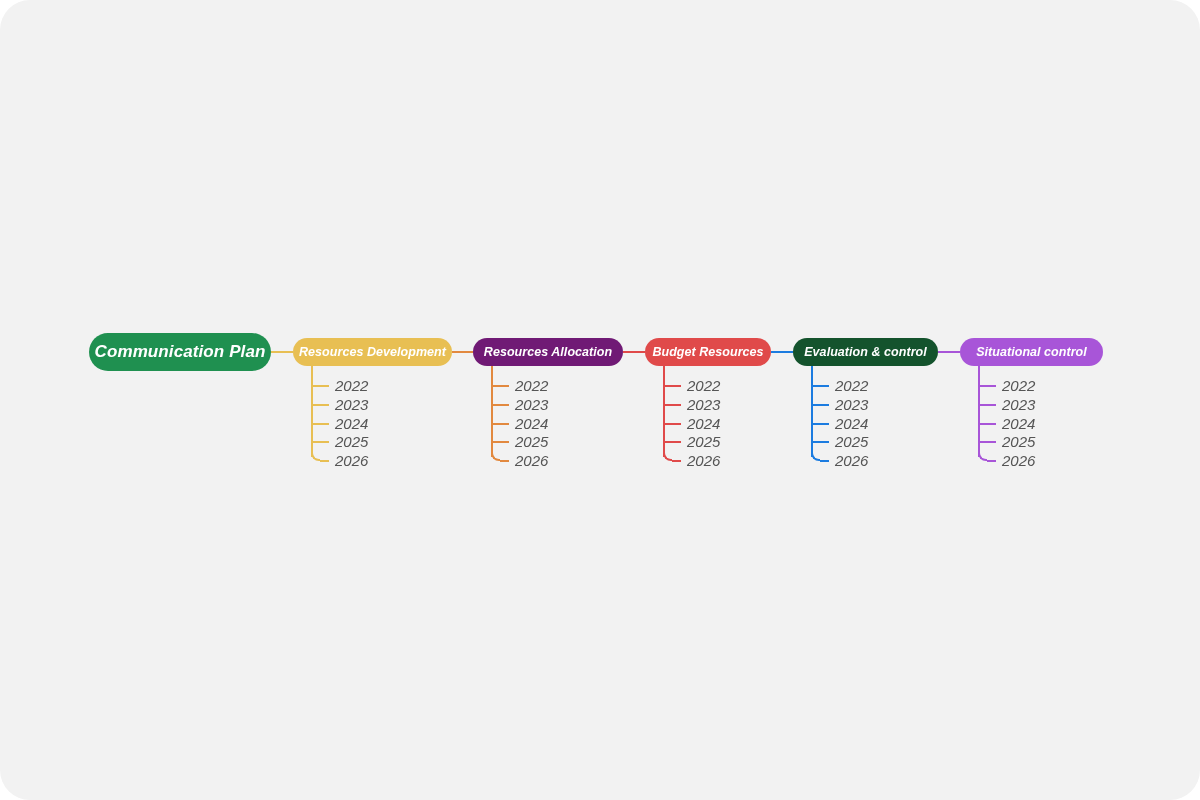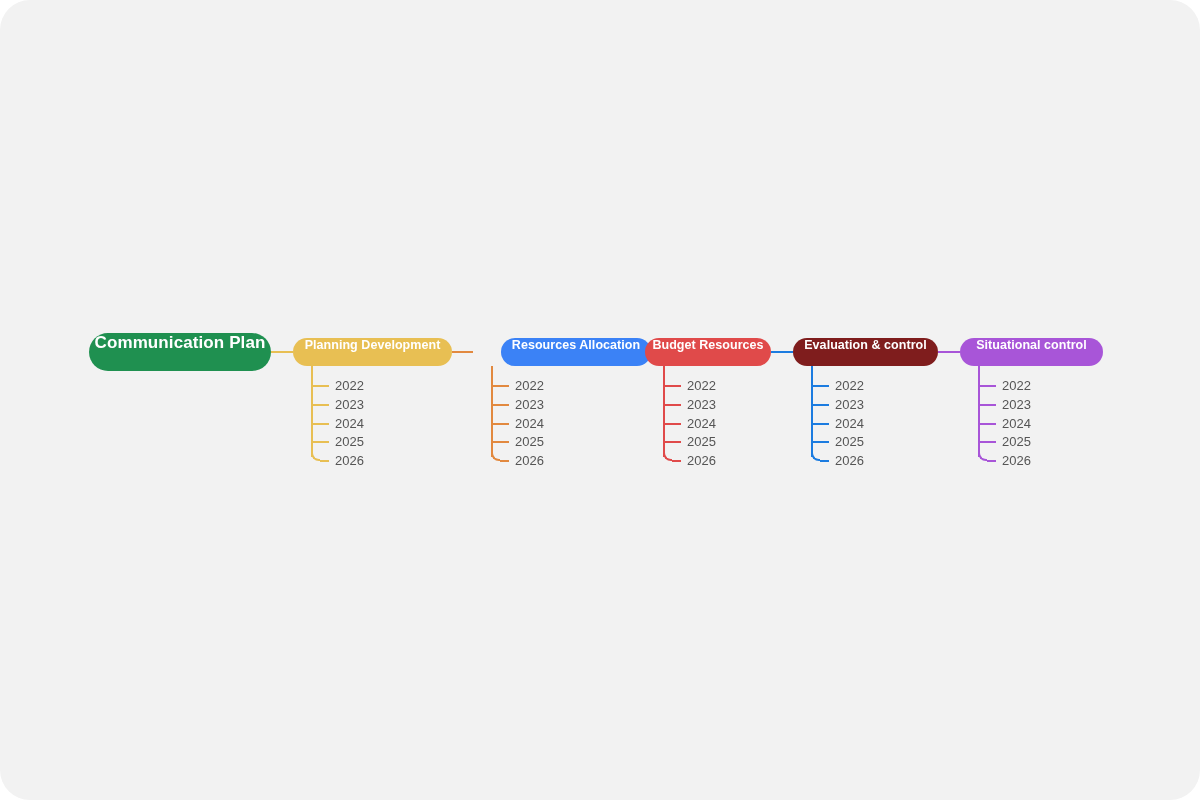--- a/index.html
+++ b/index.html
@@ -27,27 +27,28 @@
     position: absolute;
     left: 0;
     top: 0;
     width: 1200px;
     height: 800px;
   }
 
   .node {
     position: absolute;
     display: flex;
-    align-items: flex-start;
+    align-items: center;
     justify-content: center;
     box-sizing: border-box;
     border-radius: 999px;
     color: #ffffff;
     white-space: nowrap;
     z-index: 3;
+    font-style: italic;
   }
 
   .node.root {
     height: 38px;
     font-size: 17px;
     font-weight: bold;
     letter-spacing: 0.1px;
     padding: 0 22px;
   }
 
@@ -98,38 +99,39 @@
     height: 12px;
   }
 
   .leaf-tick {
     width: 16px;
     height: 2px;
     flex: 0 0 auto;
   }
 
   .leaf-label {
-    font-size: 13px;
+    font-size: 15px;
     color: #555555;
     margin-left: 6px;
     white-space: nowrap;
     line-height: 12px;
+    font-style: italic;
   }
 </style>
 </head>
 <body style="background: rgb(255, 255, 255);">
 
 <div id="canvas" style="background: rgb(242, 242, 242);">
   <div id="map">
       <div class="node root" style="left: 89px; width: 182px; top: 333px; background: rgb(31, 144, 80);">
         <span>Communication Plan</span>
       </div>
       <div class="link" style="left: 271px; width: 22px; top: 351px; background: rgb(232, 191, 83);"></div>
       <div class="node branch" style="left: 293px; width: 159px; top: 338px; background: rgb(232, 191, 83);">
-        <span>Planning Development</span>
+        <span>Resources Development</span>
       </div>
       <div class="subtree" style="left: 311px; top: 366px; color: rgb(232, 191, 83);">
         <div class="stem" style="height: 91.2px; background: rgb(232, 191, 83);"></div>
         <div class="stem-foot" style="top: 86.2px;"></div>
         <div class="leaf" style="top: 14px;">
           <div class="leaf-tick" style="background: rgb(232, 191, 83); margin-left: 2px; width: 16px;"></div>
           <span class="leaf-label" style="color: rgb(85, 85, 85);">2022</span>
         </div>
         <div class="leaf" style="top: 32.8px;">
           <div class="leaf-tick" style="background: rgb(232, 191, 83); margin-left: 2px; width: 16px;"></div>
@@ -142,21 +144,21 @@
         <div class="leaf" style="top: 70.4px;">
           <div class="leaf-tick" style="background: rgb(232, 191, 83); margin-left: 2px; width: 16px;"></div>
           <span class="leaf-label" style="color: rgb(85, 85, 85);">2025</span>
         </div>
         <div class="leaf" style="top: 89.2px;">
           <div class="leaf-tick" style="background: rgb(232, 191, 83); margin-left: 9px; width: 9px;"></div>
           <span class="leaf-label" style="color: rgb(85, 85, 85);">2026</span>
         </div>
       </div>
       <div class="link" style="left: 452px; width: 21px; top: 351px; background: rgb(226, 137, 63);"></div>
-      <div class="node branch" style="left: 501px; width: 150px; top: 338px; background: #3b82f6;">
+      <div class="node branch" style="left: 473px; width: 150px; top: 338px; background: #701a75;">
         <span>Resources Allocation</span>
       </div>
       <div class="subtree" style="left: 491px; top: 366px; color: rgb(226, 137, 63);">
         <div class="stem" style="height: 91.2px; background: rgb(226, 137, 63);"></div>
         <div class="stem-foot" style="top: 86.2px;"></div>
         <div class="leaf" style="top: 14px;">
           <div class="leaf-tick" style="background: rgb(226, 137, 63); margin-left: 2px; width: 16px;"></div>
           <span class="leaf-label" style="color: rgb(85, 85, 85);">2022</span>
         </div>
         <div class="leaf" style="top: 32.8px;">
@@ -198,21 +200,21 @@
         <div class="leaf" style="top: 70.4px;">
           <div class="leaf-tick" style="background: rgb(224, 74, 74); margin-left: 2px; width: 16px;"></div>
           <span class="leaf-label" style="color: rgb(85, 85, 85);">2025</span>
         </div>
         <div class="leaf" style="top: 89.2px;">
           <div class="leaf-tick" style="background: rgb(224, 74, 74); margin-left: 9px; width: 9px;"></div>
           <span class="leaf-label" style="color: rgb(85, 85, 85);">2026</span>
         </div>
       </div>
       <div class="link" style="left: 771px; width: 22px; top: 351px; background: rgb(28, 124, 224);"></div>
-      <div class="node branch" style="left: 793px; width: 145px; top: 338px; background: #7f1d1d;">
+      <div class="node branch" style="left: 793px; width: 145px; top: 338px; background: #14532d;">
         <span>Evaluation &amp; control</span>
       </div>
       <div class="subtree" style="left: 811px; top: 366px; color: rgb(28, 124, 224);">
         <div class="stem" style="height: 91.2px; background: rgb(28, 124, 224);"></div>
         <div class="stem-foot" style="top: 86.2px;"></div>
         <div class="leaf" style="top: 14px;">
           <div class="leaf-tick" style="background: rgb(28, 124, 224); margin-left: 2px; width: 16px;"></div>
           <span class="leaf-label" style="color: rgb(85, 85, 85);">2022</span>
         </div>
         <div class="leaf" style="top: 32.8px;">

